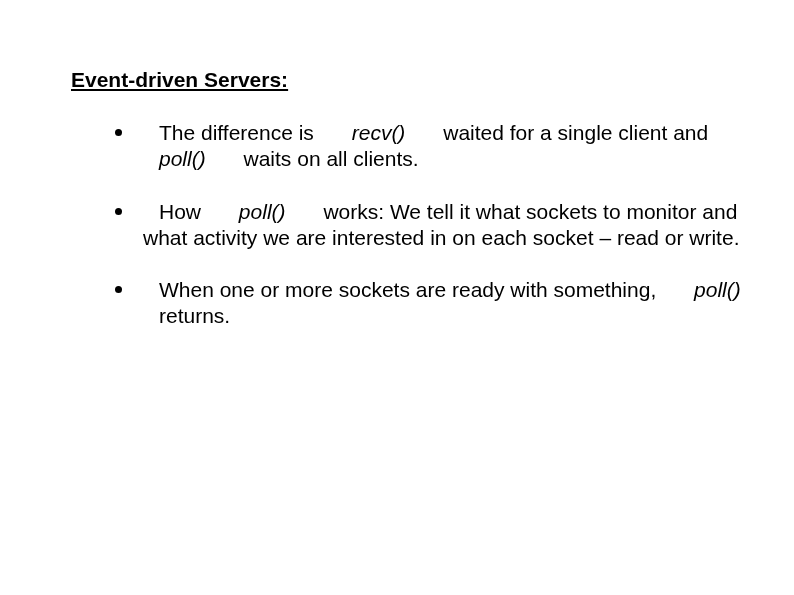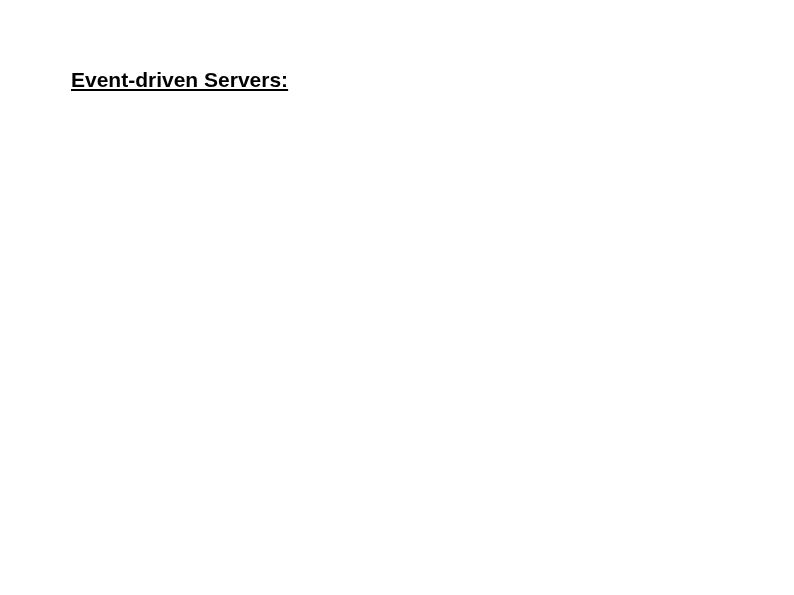--- a/index.html
+++ b/index.html
@@ -46,13 +46,16 @@
     .italic {
       font-style: italic;
     }
   </style>
 </head>
 <body>
 
 <h1 class="heading">Event-driven Servers:</h1>
 
 <ul>
+    <li><span>The difference is </span><span class="italic">recv()</span><span> waited for a single client and </span><span class="italic">poll()</span><span> waits on all clients.</span></li>
+    <li><span>How </span><span class="italic">poll()</span><span> works: We tell it what sockets to monitor and what activity we are interested in on each socket – read or write.</span></li>
+    <li><span>When one or more sockets are ready with something, </span><span class="italic">poll()</span><span> returns.</span></li>
   </ul>
 
 </body></html>

